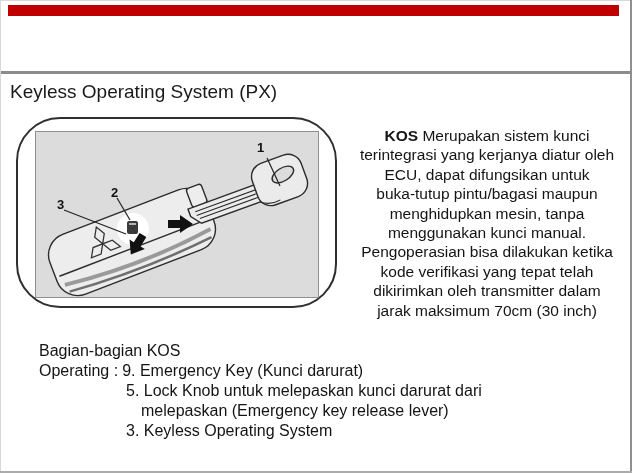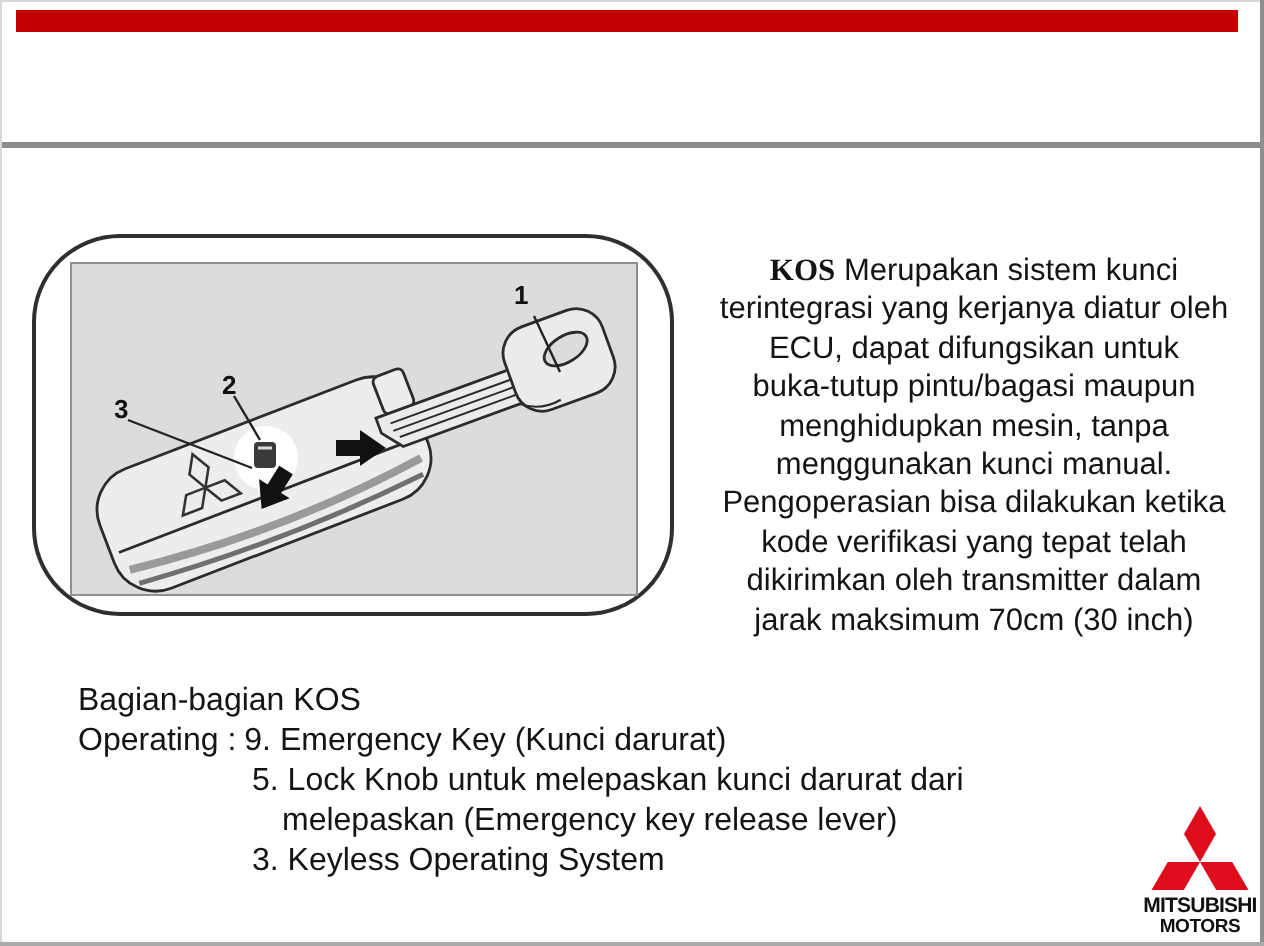--- a/index.html
+++ b/index.html
@@ -21,21 +21,21 @@
   .figure-panel{position:absolute;left:17px;top:12px;width:284px;height:167px;
                 background:#dcdcdc;border:1px solid #8f8f8f;box-sizing:border-box;}
   .figure-panel svg{position:absolute;left:0;top:0;}
   .fig-label{position:absolute;font-size:13px;font-weight:bold;color:#111;line-height:13px;}
   .fig-label-1{left:221px;top:9px;}
   .fig-label-2{left:75px;top:54px;}
   .fig-label-3{left:21px;top:66px;}
 
   .desc{position:absolute;left:346px;top:126px;width:282px;text-align:center;
         font-size:15.5px;line-height:19.4px;color:#141414;}
-  .desc b{font-weight:bold;font-family:Liberation Serif, serif;}
+  .desc b{font-weight:bold;}
 
   .parts{position:absolute;left:0;top:0;font-size:16px;line-height:20px;color:#141414;}
   .parts-line{position:absolute;white-space:nowrap;}
   .pl1{left:39px;top:341px;}
   .pl2{left:39px;top:361px;}
   .pl2 .num-gap{display:inline-block;width:4px;}
   .pl3{left:126px;top:381px;}
   .pl4{left:141px;top:401px;}
   .pl5{left:126px;top:421px;}
 
@@ -45,20 +45,21 @@
   .logo-sub{font-size:9.5px;font-weight:bold;letter-spacing:-0.2px;color:#111;line-height:10px;}
 </style>
 </head>
 <body>
 
 <div class="page">
 
   <div class="accent-bar" style="background: rgb(192, 0, 0);"></div>
 
   <div class="title-rule"></div>
+  <div class="page-title">Keyless Operating System (PX)</div>
 
   <div class="figure-shape">
     <div class="figure-panel">
       <svg width="282" height="165" viewBox="0 0 282 165">
 
         <g transform="rotate(-21 96 110)" stroke="#2b2b2b" stroke-width="1.4" fill="none">
           <rect x="12" y="78" width="168" height="64" rx="22" fill="#ededed"></rect>
           <line x1="16" y1="116" x2="176" y2="116"></line>
           <path d="M18 126 Q96 136 174 126" stroke="#9a9a9a" stroke-width="4"></path>
           <path d="M20 134 Q96 141 172 134" stroke="#6f6f6f" stroke-width="2.5"></path>
@@ -109,29 +110,18 @@
   </div>
 
   <div class="parts">
     <div class="parts-line pl1">Bagian-bagian KOS</div>
     <div class="parts-line pl2"><span>Operating :</span><span class="num-gap"></span><span>9. Emergency Key (Kunci darurat)</span></div>
     <div class="parts-line pl3">5. Lock Knob untuk melepaskan kunci darurat dari</div>
     <div class="parts-line pl4">melepaskan (Emergency key release lever)</div>
     <div class="parts-line pl5">3. Keyless Operating System</div>
   </div>
 
-  <div class="logo">
-    <svg width="54" height="46" viewBox="0 0 100 92">
-      <g class="logo-fill">
-        <polygon points="50,4 66,32 50,60 34,32" fill="#df0d1c"></polygon>
-        <polygon points="50,60 33.8,87.9 1.5,88 17.8,60.1" fill="#df0d1c"></polygon>
-        <polygon points="50,60 66.2,87.9 98.5,88 82.2,60.1" fill="#df0d1c"></polygon>
-      </g>
-    </svg>
-    <div class="logo-brand">MITSUBISHI</div>
-    <div class="logo-sub">MOTORS</div>
-  </div>
 
   <div class="edge edge-top"></div>
   <div class="edge edge-left"></div>
   <div class="edge edge-right"></div>
   <div class="edge edge-bottom"></div>
 </div>
 
 </body></html>

